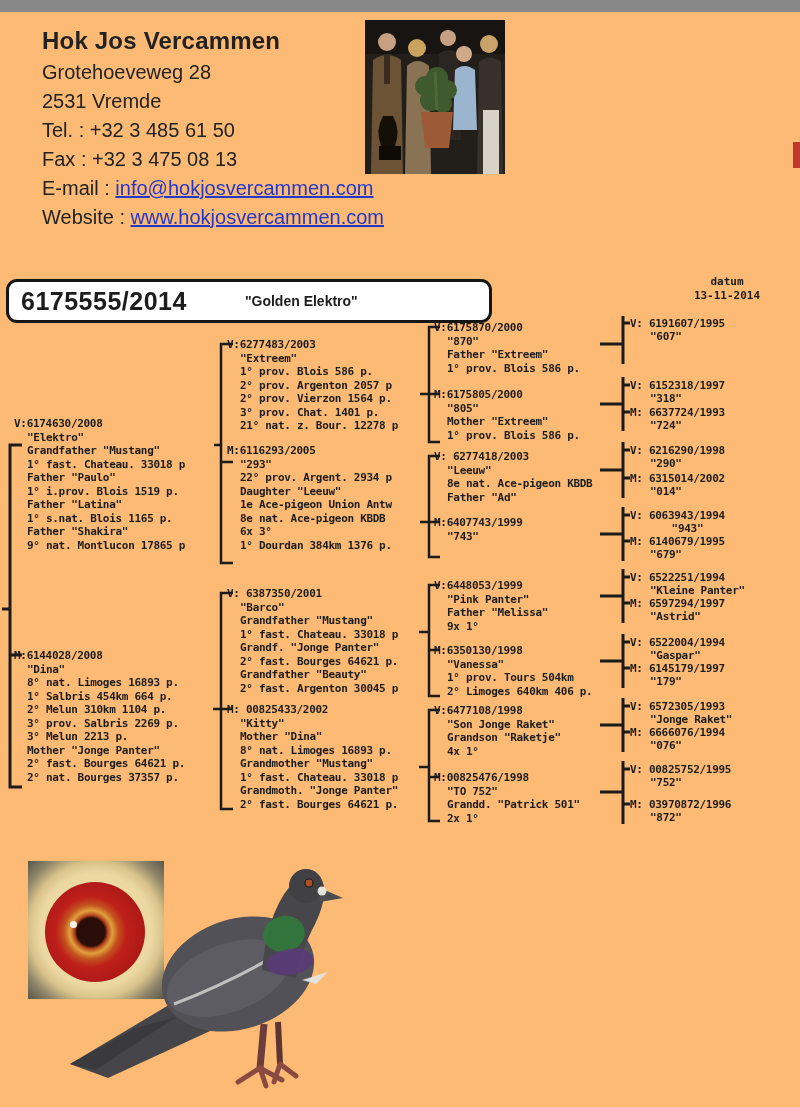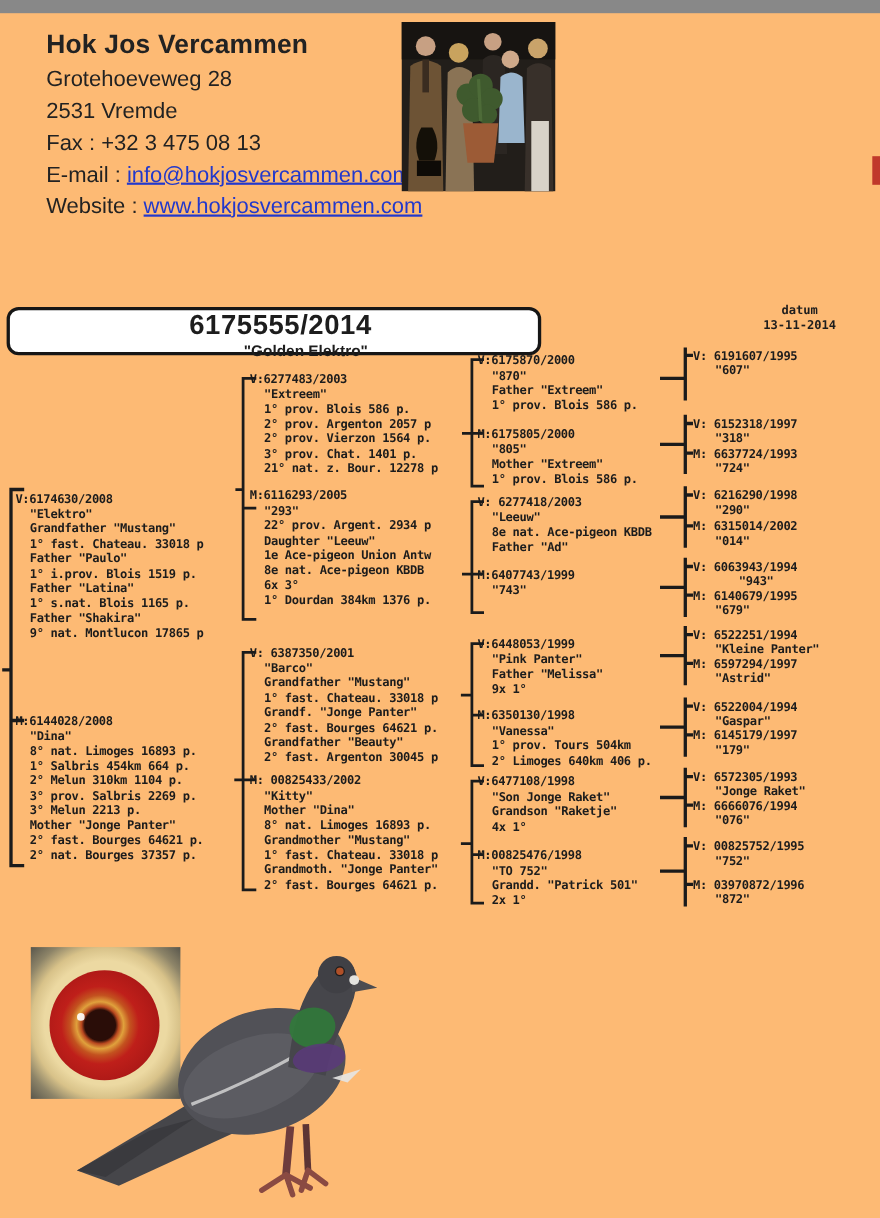--- a/index.html
+++ b/index.html
@@ -6,21 +6,21 @@
   .page{position:relative;width:800px;height:1107px;background:#fdba74;overflow:hidden;
         font-family:"Liberation Sans",sans-serif;color:#1d1d1d;margin:12px auto;}
   
   .hdr{position:absolute;left:42px;top:12px;line-height:29px;font-size:20px;color:#222;}
   .hdr .name{font-size:24px;font-weight:bold;line-height:34px;letter-spacing:.2px;}
   .hdr a{color:#2238cc;text-decoration:underline;}
   .photo{position:absolute;left:365px;top:8px;width:140px;height:154px;}
   .redmark{position:absolute;left:793px;top:130px;width:7px;height:26px;background:#c0392b;}
   
   .titlebar{position:absolute;left:6px;top:267px;width:480px;height:38px;border:3px solid #161616;
-            border-radius:11px;display:flex;align-items:center;background:#fff;flex-direction:column;}
+            border-radius:11px;display:flex;align-items:center;background:#fff;}
   .titlebar .ring{font-size:25px;font-weight:bold;margin-left:12px;letter-spacing:.5px;}
   .titlebar .bname{font-size:14px;font-weight:bold;margin-left:58px;}
   .datum{position:absolute;left:688px;top:263px;width:78px;text-align:center;
          font-family:"DejaVu Sans Mono","Liberation Mono",monospace;font-size:11px;font-weight:bold;line-height:14px;}
   
   .pblock{position:absolute;font-family:"DejaVu Sans Mono","Liberation Mono",monospace;
           font-size:11px;line-height:13.5px;font-weight:700;color:#1c1c1c;white-space:pre;letter-spacing:-.3px;}
   .pblock div+div{padding-left:13px;}
   .pblock.g4{line-height:13px;}
   .pblock.g4 div+div{padding-left:20px;}
@@ -42,20 +42,21 @@
 </style>
 </head>
 <body>
 
 <div class="page">
 
   <div class="hdr">
     <div class="name">Hok Jos Vercammen</div>
     <div>Grotehoeveweg 28</div>
     <div>2531 Vremde</div>
+    <div>Tel. : +32 3 485 61 50</div>
     <div>Fax : +32 3 475 08 13</div>
     <div><span>E-mail : </span><a href="#">info@hokjosvercammen.com</a></div>
     <div><span>Website : </span><a href="#">www.hokjosvercammen.com</a></div>
   </div>
 
   <div class="photo">
     <svg width="140" height="154" viewBox="0 0 140 154">
       <rect x="0" y="0" width="140" height="154" fill="#221e1a"></rect>
       <rect x="0" y="0" width="140" height="34" fill="#171411"></rect>
 
@@ -104,21 +105,21 @@
 
   <svg class="connectors" width="800" height="1107" viewBox="0 0 800 1107">
     <g stroke="#1b1b1b" fill="none">
       <path stroke-width="3" d="M22,433 L10,433 L10,775 L22,775 M10,643 L22,643 M10,597 L2,597"></path>
       <path stroke-width="2.5" d="M233,332 L221,332 L221,551 L233,551 M221,450 L233,450 M214,433 L221,433 M233,581 L221,581 L221,797 L233,797 M213,697 L233,697"></path>
       <path stroke-width="2.5" d="M440,315 L429,315 L429,430 L440,430 M420,382 L440,382 M440,444 L429,444 L429,545 L440,545 M420,510 L440,510 M440,573 L429,573 L429,684 L440,684 M429,638 L440,638 M419,620 L429,620 M440,698 L429,698 L429,809 L440,809 M429,765 L440,765 M419,755 L429,755"></path>
       <path stroke-width="3" d="M623,304 L623,352 M623,311 L630,311 M600,332 L623,332 M623,365 L623,419 M623,373 L630,373 M623,400 L630,400 M600,392 L623,392 M623,430 L623,486 M623,438 L630,438 M623,466 L630,466 M600,458 L623,458 M623,495 L623,549 M623,503 L630,503 M623,529 L630,529 M600,522 L623,522 M623,557 L623,611 M623,565 L630,565 M623,591 L630,591 M600,584 L623,584 M623,622 L623,676 M623,630 L630,630 M623,656 L630,656 M600,649 L623,649 M623,686 L623,740 M623,694 L630,694 M623,720 L630,720 M600,713 L623,713 M623,749 L623,812 M623,757 L630,757 M623,792 L630,792 M600,780 L623,780"></path>
     </g>
   </svg>
 
-  <div class="pblock" style="left:14px;top:435px;"><div>V:6174630/2008</div><div>"Elektro"</div><div>Grandfather "Mustang"</div><div>1° fast. Chateau. 33018 p</div><div>Father "Paulo"</div><div>1° i.prov. Blois 1519 p.</div><div>Father "Latina"</div><div>1° s.nat. Blois 1165 p.</div><div>Father "Shakira"</div><div>9° nat. Montlucon 17865 p</div></div>
+  <div class="pblock" style="left:14px;top:405px;"><div>V:6174630/2008</div><div>"Elektro"</div><div>Grandfather "Mustang"</div><div>1° fast. Chateau. 33018 p</div><div>Father "Paulo"</div><div>1° i.prov. Blois 1519 p.</div><div>Father "Latina"</div><div>1° s.nat. Blois 1165 p.</div><div>Father "Shakira"</div><div>9° nat. Montlucon 17865 p</div></div>
   <div class="pblock" style="left:14px;top:637px;"><div>M:6144028/2008</div><div>"Dina"</div><div>8° nat. Limoges 16893 p.</div><div>1° Salbris 454km 664 p.</div><div>2° Melun 310km 1104 p.</div><div>3° prov. Salbris 2269 p.</div><div>3° Melun 2213 p.</div><div>Mother "Jonge Panter"</div><div>2° fast. Bourges 64621 p.</div><div>2° nat. Bourges 37357 p.</div></div>
 
   <div class="pblock" style="left:227px;top:326px;"><div>V:6277483/2003</div><div>"Extreem"</div><div>1° prov. Blois 586 p.</div><div>2° prov. Argenton 2057 p</div><div>2° prov. Vierzon 1564 p.</div><div>3° prov. Chat. 1401 p.</div><div>21° nat. z. Bour. 12278 p</div></div>
   <div class="pblock" style="left:227px;top:432px;"><div>M:6116293/2005</div><div>"293"</div><div>22° prov. Argent. 2934 p</div><div>Daughter "Leeuw"</div><div>1e Ace-pigeon Union Antw</div><div>8e nat. Ace-pigeon KBDB</div><div>6x 3°</div><div>1° Dourdan 384km 1376 p.</div></div>
   <div class="pblock" style="left:227px;top:575px;"><div>V: 6387350/2001</div><div>"Barco"</div><div>Grandfather "Mustang"</div><div>1° fast. Chateau. 33018 p</div><div>Grandf. "Jonge Panter"</div><div>2° fast. Bourges 64621 p.</div><div>Grandfather "Beauty"</div><div>2° fast. Argenton 30045 p</div></div>
   <div class="pblock" style="left:227px;top:691px;"><div>M: 00825433/2002</div><div>"Kitty"</div><div>Mother "Dina"</div><div>8° nat. Limoges 16893 p.</div><div>Grandmother "Mustang"</div><div>1° fast. Chateau. 33018 p</div><div>Grandmoth. "Jonge Panter"</div><div>2° fast. Bourges 64621 p.</div></div>
 
   <div class="pblock" style="left:434px;top:309px;"><div>V:6175870/2000</div><div>"870"</div><div>Father "Extreem"</div><div>1° prov. Blois 586 p.</div></div>
   <div class="pblock" style="left:434px;top:376px;"><div>M:6175805/2000</div><div>"805"</div><div>Mother "Extreem"</div><div>1° prov. Blois 586 p.</div></div>
   <div class="pblock" style="left:434px;top:438px;"><div>V: 6277418/2003</div><div>"Leeuw"</div><div>8e nat. Ace-pigeon KBDB</div><div>Father "Ad"</div></div>

